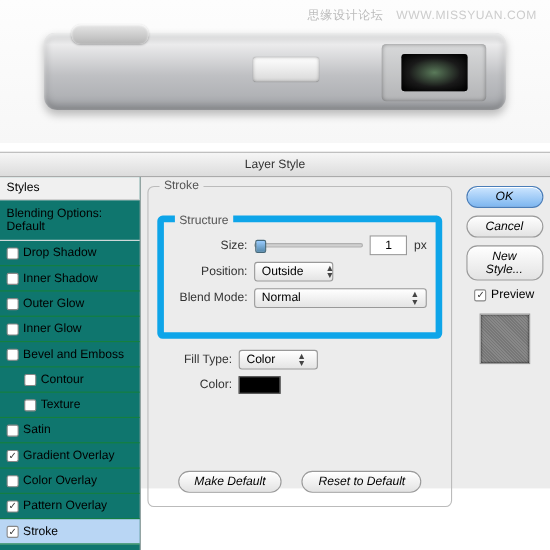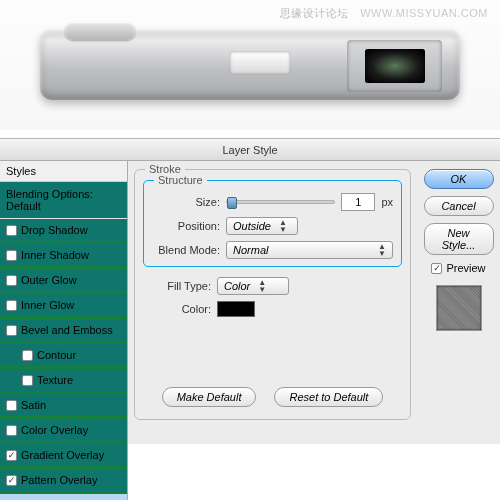--- a/index.html
+++ b/index.html
@@ -14,37 +14,37 @@
 .watermark { position: absolute; top: 6px; right: 12px; color: #ccc; font-size: 11px; letter-spacing: 0.5px; }
 .watermark .cn { color: #bbb; margin-right: 8px; }
 
 .dialog { position: absolute; top: 138px; left: 0; width: 500px; height: 306px; background: #ececec; border-top: 1px solid #b5b5b5; }
 .title-bar { height: 22px; background: linear-gradient(180deg, #f6f6f6, #dcdcdc); border-bottom: 1px solid #aaa; text-align: center; line-height: 22px; color: #333; }
 .dialog-body { display: flex; height: 340px; }
 
 .sidebar { width: 128px; border-right: 1px solid #aaa; background: #0f766e; }
 .sidebar-header { padding: 4px 6px; border-bottom: 1px solid #ccc; background: #f0f0f0; }
 .sidebar-sub { padding: 6px; border-bottom: 1px solid #e4e4e4; cursor: default; }
-.sidebar-item { padding: 5px 6px; border-bottom: 3px solid #15803d; display: flex; align-items: center; gap: 4px; cursor: default; }
+.sidebar-item { padding: 5px 6px; border-bottom: 1px solid #15803d; display: flex; align-items: center; gap: 4px; cursor: default; }
 .sidebar-item.indent { padding-left: 22px; }
 .sidebar-item.selected { background: #b9d6f4; }
 .cb { width: 11px; height: 11px; border: 1px solid #888; background: #fff; display: inline-flex; align-items: center; justify-content: center; border-radius: 2px; }
 .cb.checked::after { content: "✓"; font-size: 9px; color: #333; }
 
 .main { flex: 1; padding: 8px 6px; position: relative; }
 .fieldset { border: 1px solid #bbb; border-radius: 6px; padding: 10px 8px 12px; margin-bottom: 8px; position: relative; }
 .legend { position: absolute; top: -7px; left: 10px; background: #ececec; padding: 0 4px; color: #555; }
-.inner-fieldset { border: 1px solid #0ea5e9; border-radius: 5px; padding: 12px 8px 1px; margin-bottom: 10px; position: relative; }
+.inner-fieldset { border: 6px solid #0ea5e9; border-radius: 5px; padding: 12px 8px 16px; margin-bottom: 10px; position: relative; margin-top: 16px; }
 .row { display: flex; align-items: center; margin-bottom: 6px; gap: 6px; }
 .row-label { width: 68px; text-align: right; color: #333; }
 .slider-track { flex: 1; height: 4px; background: #d0d0d0; border-radius: 2px; position: relative; border: 1px solid #b0b0b0; }
 .slider-thumb { position: absolute; top: -4px; width: 10px; height: 12px; background: linear-gradient(180deg, #9cf, #58a); border-radius: 2px; border: 1px solid #467; }
 .num-input { width: 34px; height: 18px; border: 1px solid #999; background: #fff; text-align: center; line-height: 16px; }
 .unit { color: #333; }
-.select { height: 18px; background: linear-gradient(180deg, #fff, #e4e4e4); border: 1px solid #999; border-radius: 3px; padding: 0 6px; display: flex; align-items: center; gap: 8px; cursor: default; font-style: italic; }
+.select { height: 18px; background: linear-gradient(180deg, #fff, #e4e4e4); border: 1px solid #999; border-radius: 3px; padding: 0 6px; display: flex; align-items: center; gap: 20px; cursor: default; }
 .select .arrows { font-size: 8px; color: #444; line-height: 7px; }
 .swatch { width: 38px; height: 16px; background: #000; border: 1px solid #666; cursor: default; }
 
 .btn-row { display: flex; gap: 18px; justify-content: center; margin-top: 4px; }
 .mac-btn { padding: 3px 14px; background: linear-gradient(180deg, #fff, #e3e3e3); border: 1px solid #9a9a9a; border-radius: 10px; cursor: default; box-shadow: inset 0 1px 0 #fff; font-style: italic; }
 
 .right-col { width: 83px; padding: 8px 4px; display: flex; flex-direction: column; gap: 7px; align-items: center; }
 .mac-btn.primary { background: linear-gradient(180deg, #cde6ff, #7db6f0); border-color: #4a7db8; width: 70px; text-align: center; }
 .mac-btn.std { width: 70px; text-align: center; }
 .preview-row { display: flex; align-items: center; gap: 4px; cursor: default; }
@@ -101,26 +101,26 @@
           </div>
           <div class="sidebar-item indent">
             <span class="cb"></span>
             <span>Texture</span>
           </div>
           <div class="sidebar-item">
             <span class="cb"></span>
             <span>Satin</span>
           </div>
           <div class="sidebar-item">
+            <span class="cb checked"></span>
+            <span>Gradient Overlay</span>
+          </div>
+          <div class="sidebar-item">
             <span class="cb"></span>
             <span>Color Overlay</span>
-          </div>
-          <div class="sidebar-item">
-            <span class="cb checked"></span>
-            <span>Gradient Overlay</span>
           </div>
           <div class="sidebar-item">
             <span class="cb checked"></span>
             <span>Pattern Overlay</span>
           </div>
           <div class="sidebar-item selected">
             <span class="cb checked"></span>
             <span>Stroke</span>
           </div>
         </div>

